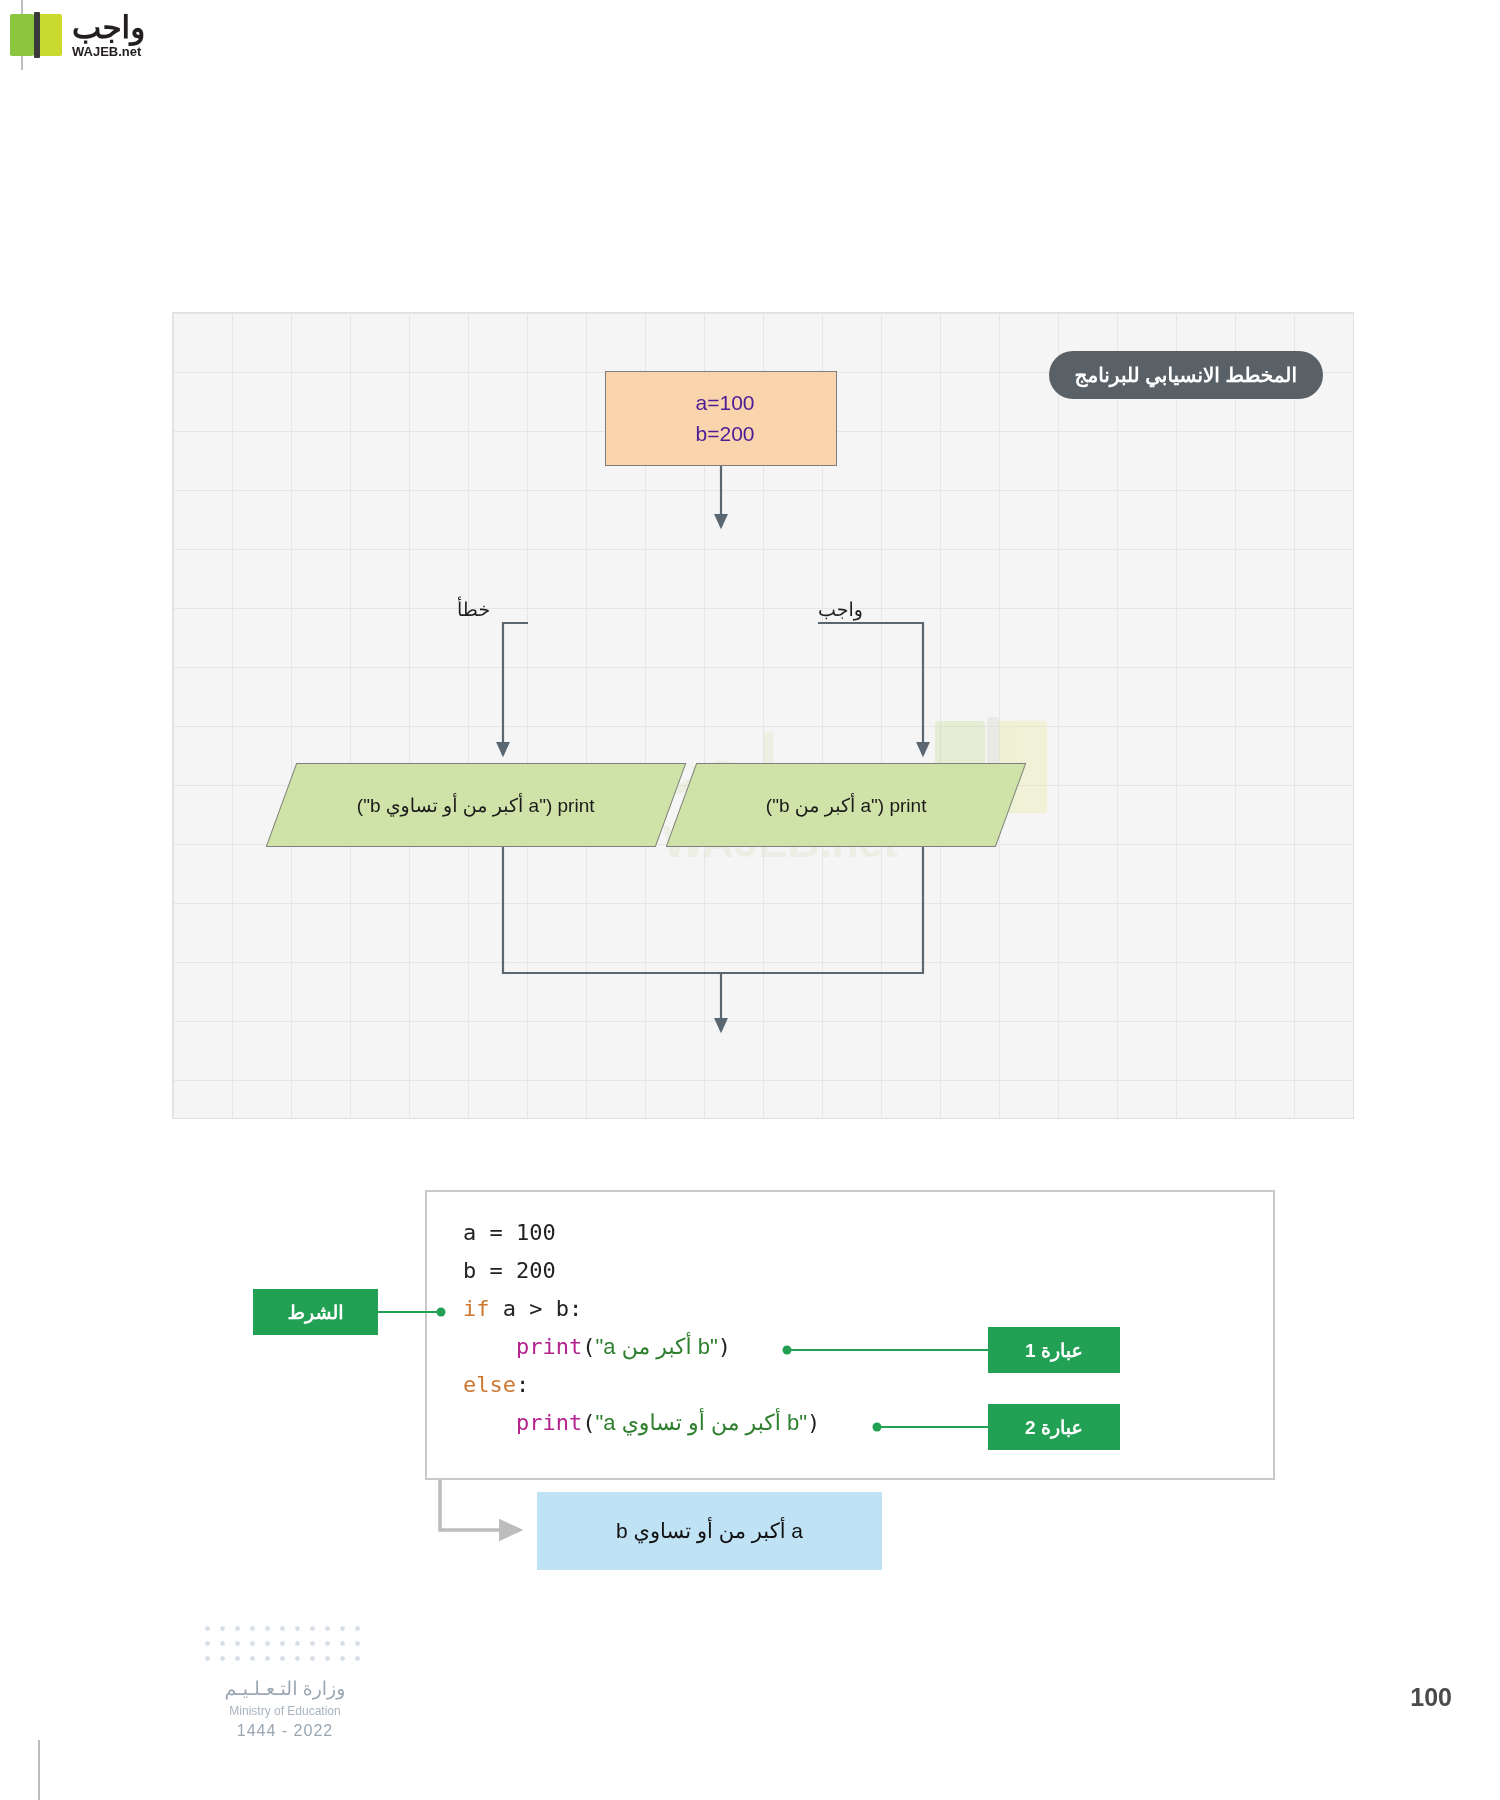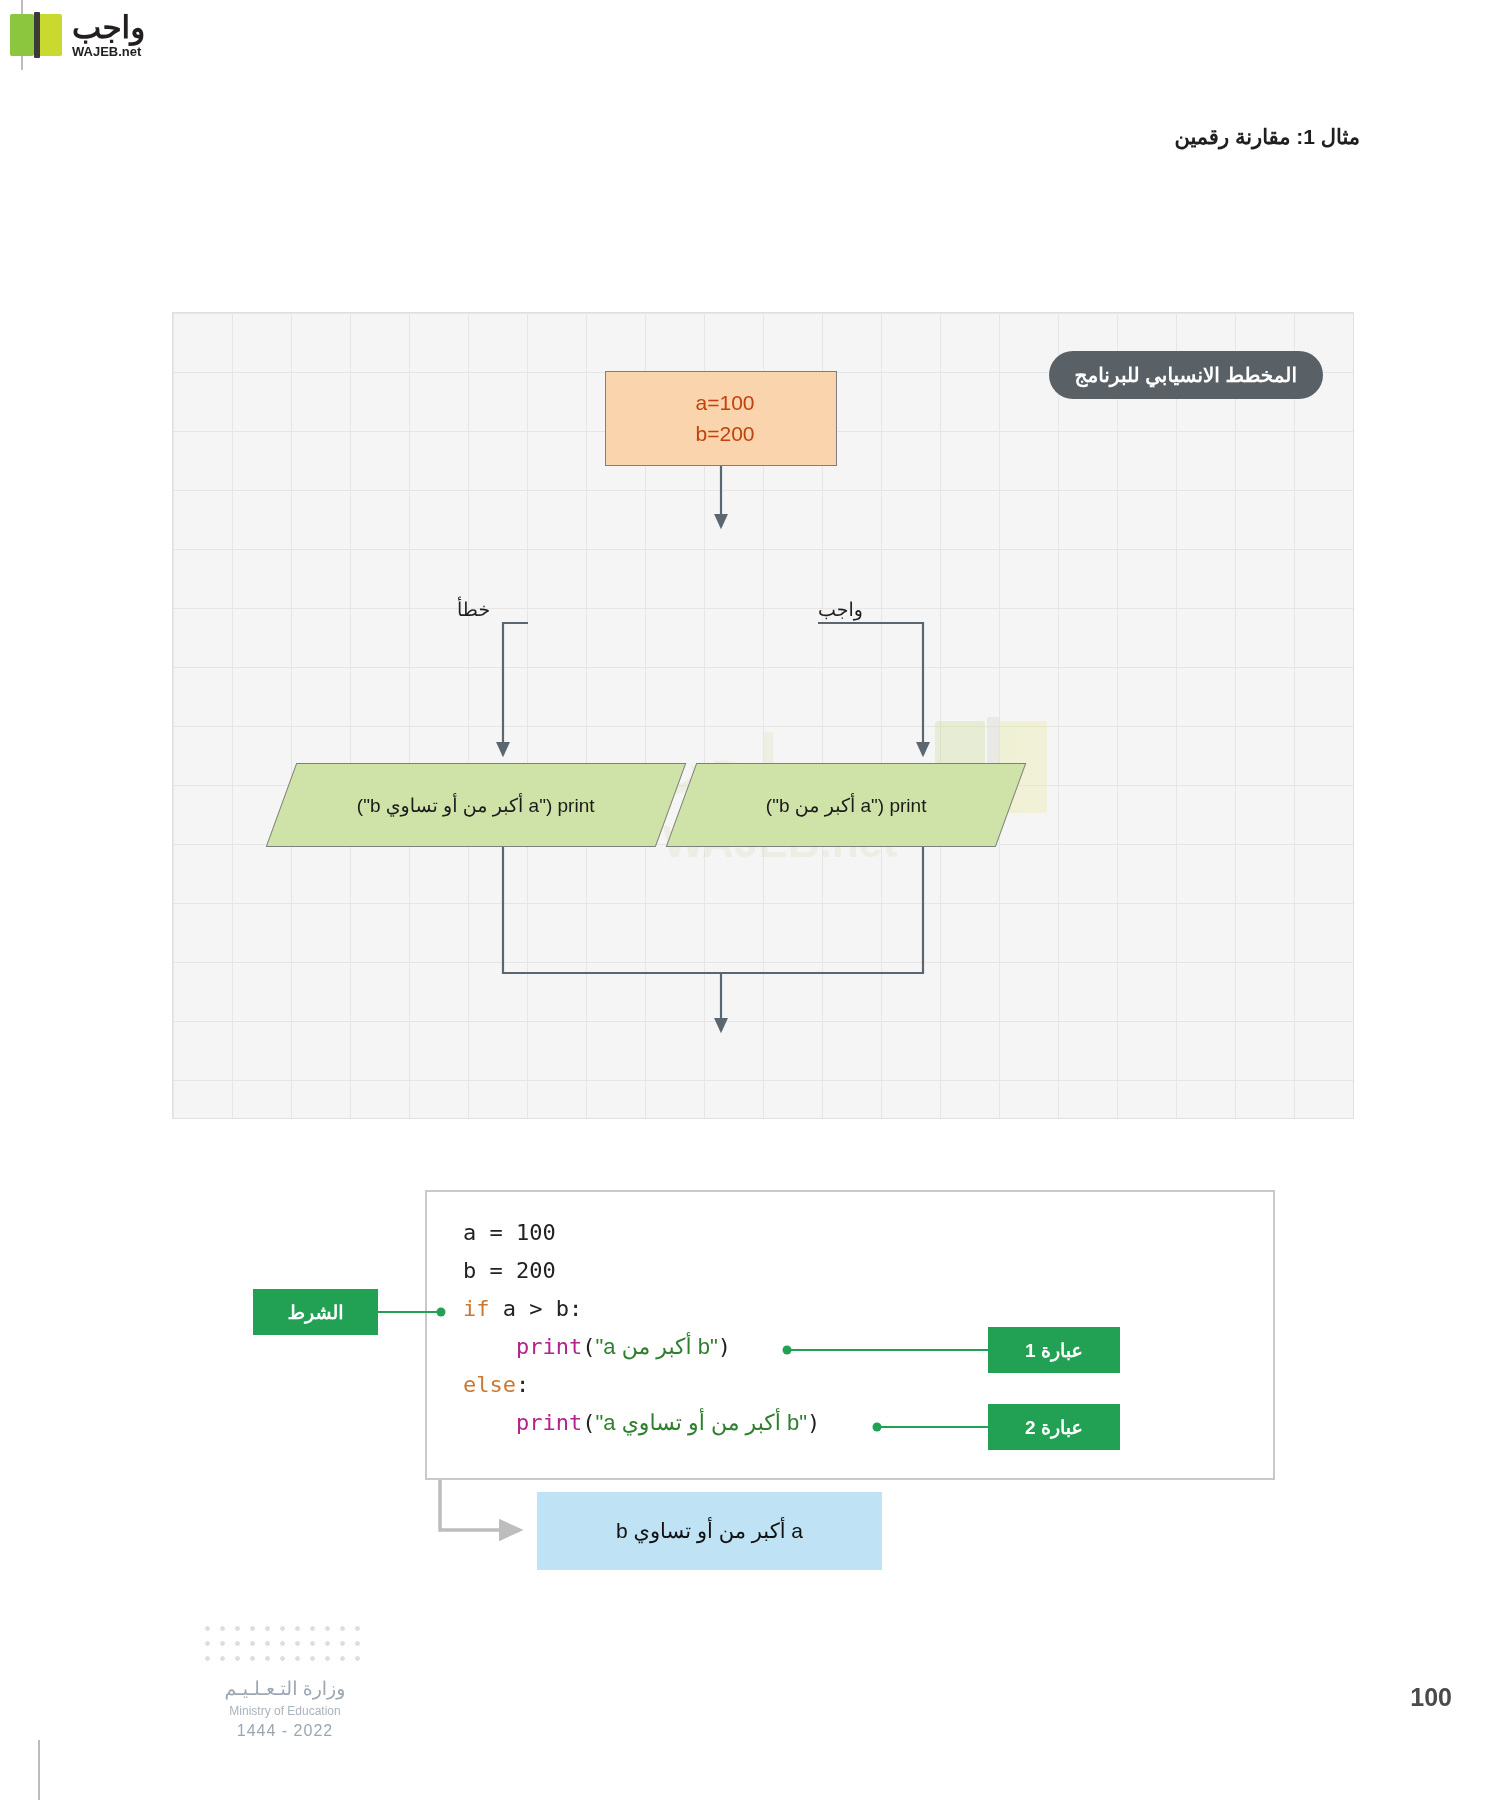--- a/index.html
+++ b/index.html
@@ -162,21 +162,21 @@
     justify-content: center;
     text-align: center;
   }
   .node-start {
     left: 432px; top: 58px;
     width: 232px; height: 95px;
     background: #fad4ad;
     border: 1px solid #7f7f7f;
     font-size: 21px;
     line-height: 1.45;
-    color: #c2410c;
+    color: #4c1d95;
     padding-left: 8px;
   }
   .node-decision {
     left: 355px; top: 222px;
     width: 290px; height: 175px;
   }
   .node-decision .diamond {
     width: 100%; height: 100%;
     background: #b9d2ea;
     border: 1px solid #7f7f7f;
@@ -335,21 +335,20 @@
     <div class="pg r"></div>
     <div class="spine"></div>
   </div>
   <div class="wm-text">
     <div class="wm-ar">واجب</div>
     <div class="wm-en">WAJEB.net</div>
   </div>
 </div>
 
 <div class="intro">
-  <div class="line bold">مثال 1: مقارنة رقمين</div>
 </div>
 
 <div class="flow-panel">
 
   <div class="flow-badge">المخطط الانسيابي للبرنامج</div>
 
   <div class="wm-big">
     <div class="ar">واجب</div>
     <div class="bk">
       <div class="pg l"></div>

